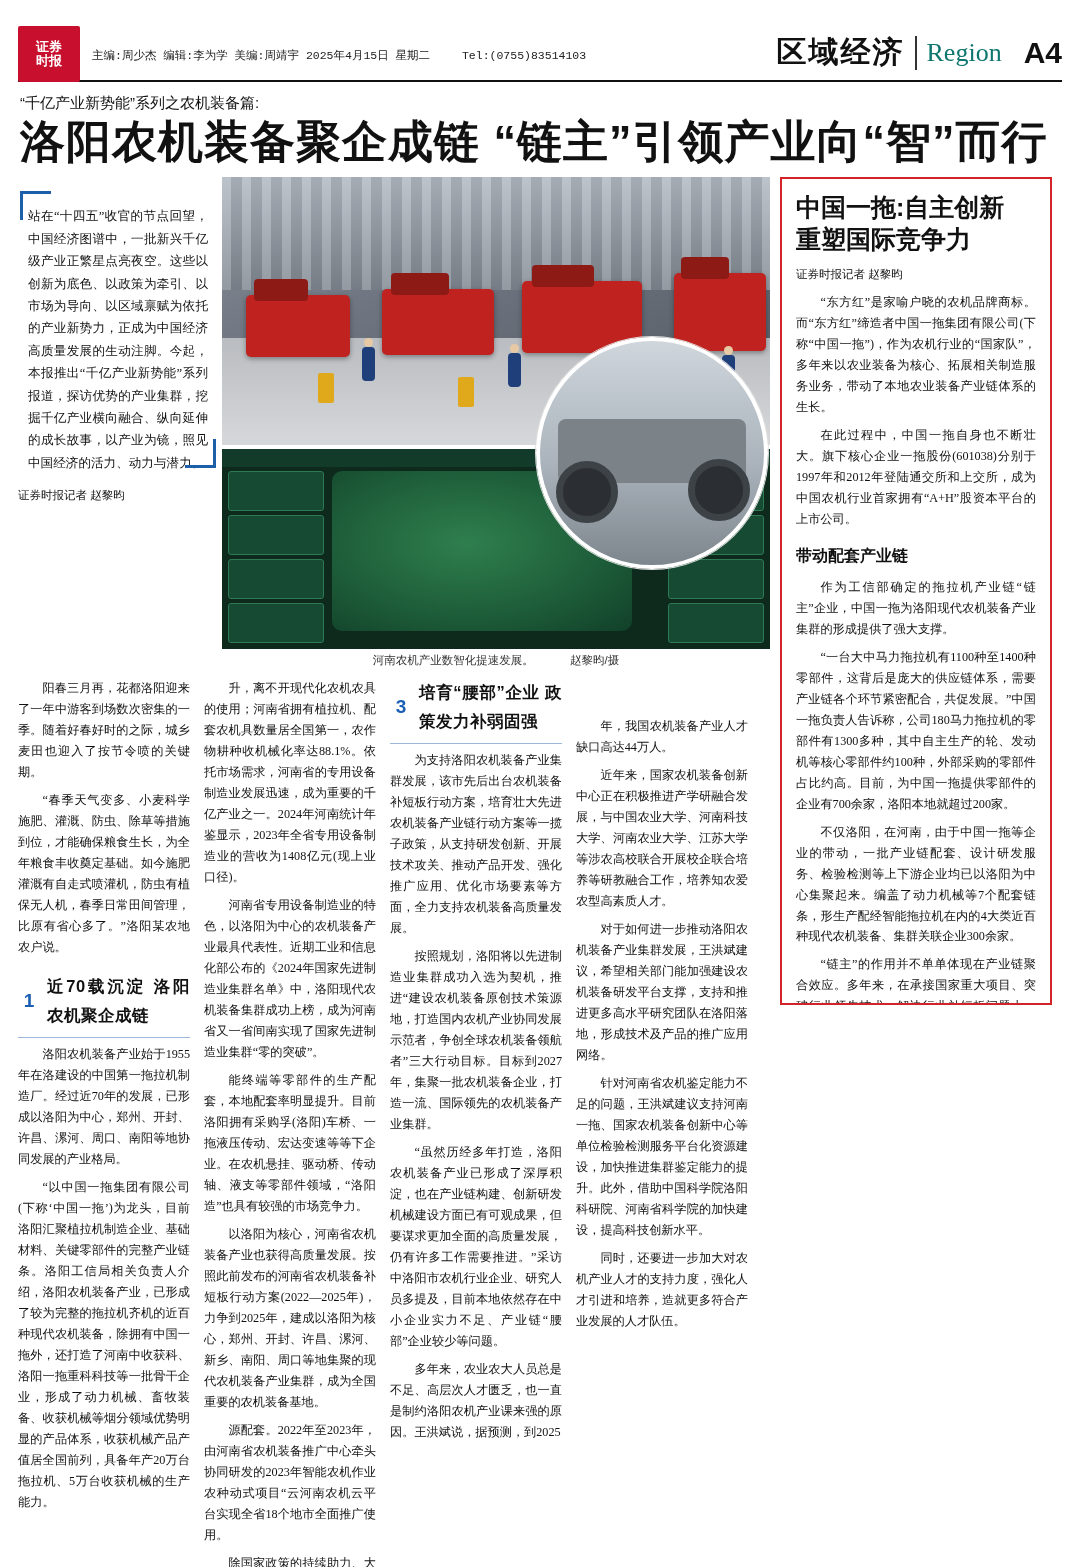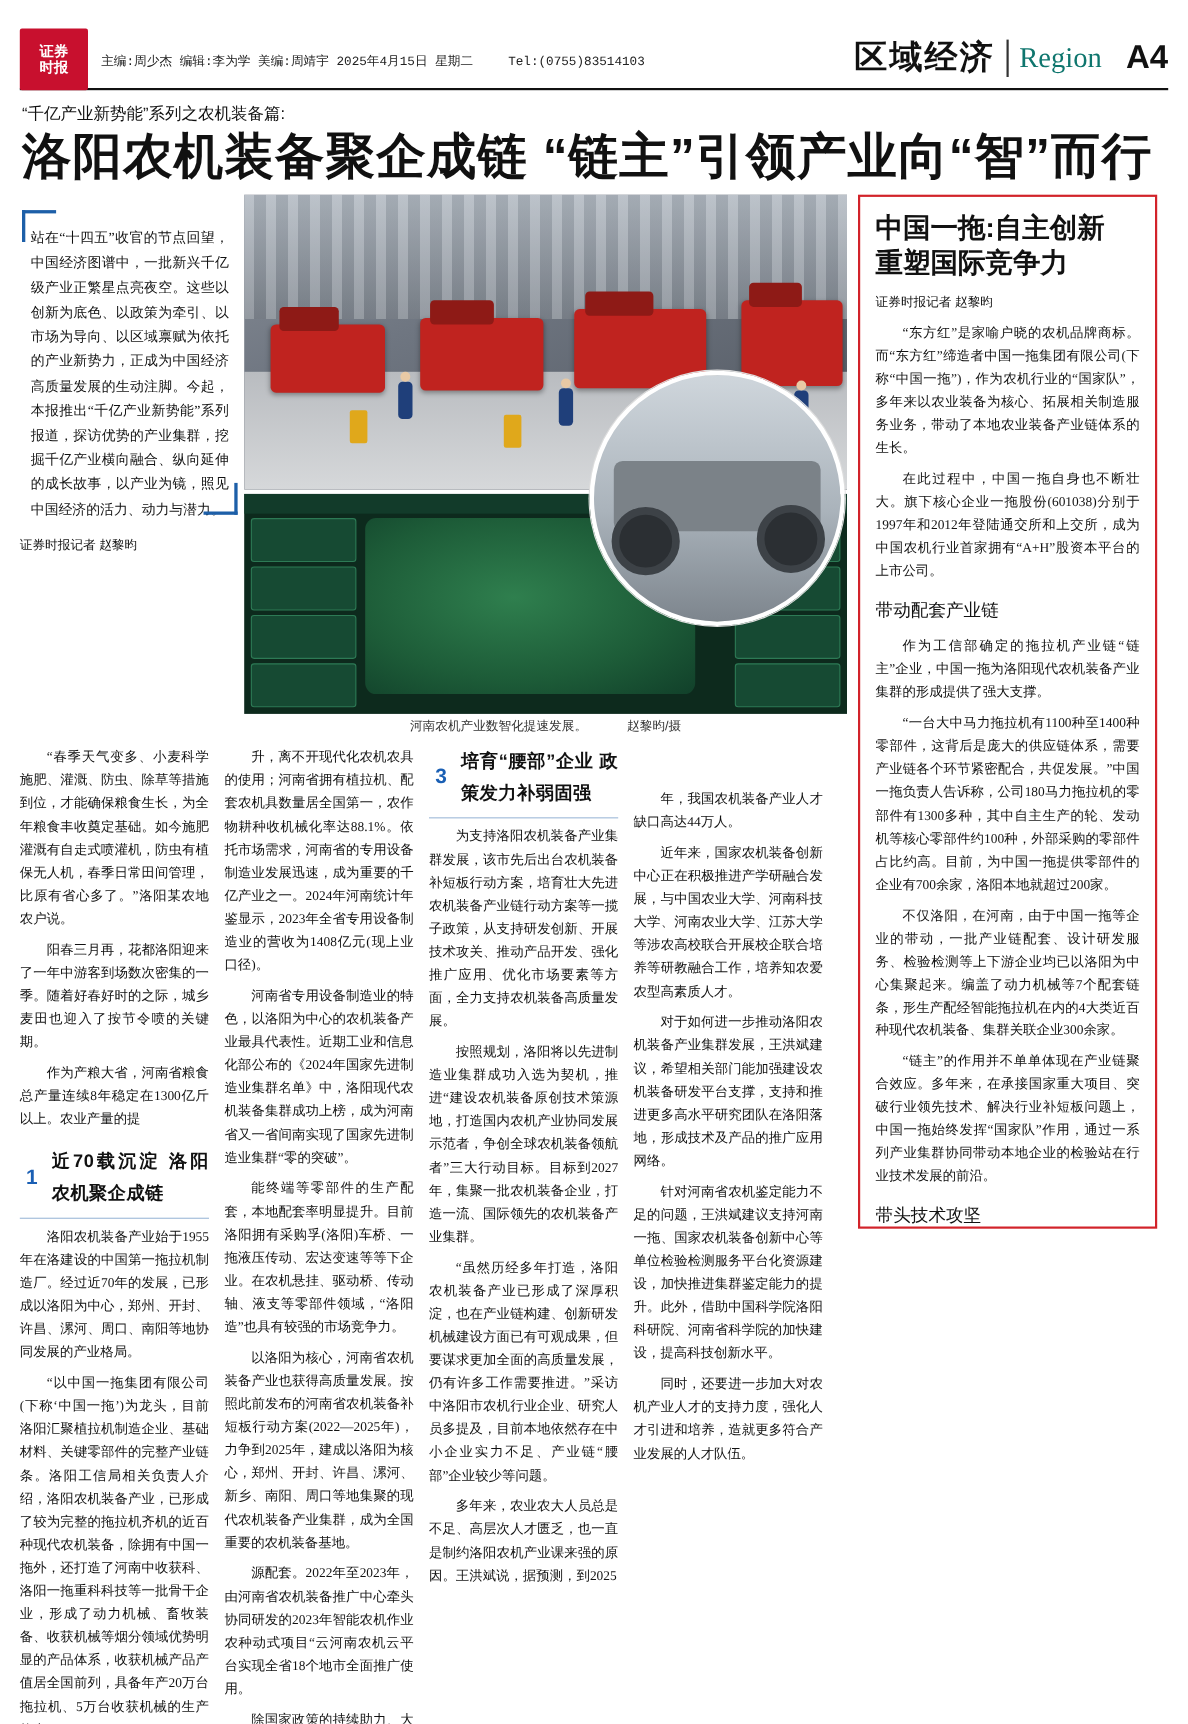--- a/index.html
+++ b/index.html
@@ -109,27 +109,27 @@
   .sec-num {
     width:22px; height:22px; flex:none; color:#1a5fb4; font-size:19px; font-weight:bold;
     font-family:"Liberation Sans", sans-serif; line-height:22px; text-align:center;
   }
   .sec-title { font-size:16.5px; font-weight:bold; font-family:"Liberation Sans", sans-serif; letter-spacing:.5px; }
   .sec-rule { border-top:1px solid #9db8d8; margin-bottom:6px; }
 
   
   .redbox {
     border:2px solid #d2232a; padding:12px 14px 10px 14px; background:#fff;
-    height:940px; overflow:hidden;
+    height:828px; overflow:hidden;
   }
   .rb-title { font-size:25px; font-weight:bold; line-height:1.28; font-family:"Liberation Sans", sans-serif; }
   .rb-byline { font-size:11.5px; margin:12px 0 10px 0; font-family:"Liberation Sans", sans-serif; }
   .rb-body { font-size:12.2px; line-height:1.72; text-align:justify; }
   .rb-body p { margin:0 0 7px 0; text-indent:2em; }
-  .rb-sub { font-size:16px; font-weight:normal; margin:12px 0 7px 0; font-family:"Liberation Sans", sans-serif; }
+  .rb-sub { font-size:16px; font-weight:bold; margin:12px 0 7px 0; font-family:"Liberation Sans", sans-serif; }
 </style>
 </head>
 <body>
 
 <div class="page">
 
   <div class="masthead">
     <div class="logo-box">
       <div>
         <span>证券</span>
@@ -209,23 +209,22 @@
             <span>河南农机产业数智化提速发展。</span>
             <span style="display:inline-block;width:30px"></span>
             <span>赵黎昀/摄</span>
           </div>
         </div>
       </div>
 
       <div class="cols">
 
         <div class="col">
+          <p>阳春三月再，花都洛阳迎来了一年中游客到场数次密集的一季。随着好春好时的之际，城乡麦田也迎入了按节令喷的关键期。</p>
           <p>“春季天气变多、小麦科学施肥、灌溉、防虫、除草等措施到位，才能确保粮食生长，为全年粮食丰收奠定基础。如今施肥灌溉有自走式喷灌机，防虫有植保无人机，春季日常田间管理，比原有省心多了。”洛阳某农地农户说。</p>
-          <p>阳春三月再，花都洛阳迎来了一年中游客到场数次密集的一季。随着好春好时的之际，城乡麦田也迎入了按节令喷的关键期。</p>
-          <p>作为产粮大省，河南省粮食总产量连续8年稳定在1300亿斤以上。农业产量的提</p>
 
           <div class="sec-head">
             <div class="sec-num">1</div>
             <div class="sec-title">近70载沉淀  洛阳农机聚企成链</div>
           </div>
           <div class="sec-rule"></div>
 
           <p>洛阳农机装备产业始于1955年在洛建设的中国第一拖拉机制造厂。经过近70年的发展，已形成以洛阳为中心，郑州、开封、许昌、漯河、周口、南阳等地协同发展的产业格局。</p>
           <p>“以中国一拖集团有限公司(下称‘中国一拖’)为龙头，目前洛阳汇聚植拉机制造企业、基础材料、关键零部件的完整产业链条。洛阳工信局相关负责人介绍，洛阳农机装备产业，已形成了较为完整的拖拉机齐机的近百种现代农机装备，除拥有中国一拖外，还打造了河南中收获科、洛阳一拖重科科技等一批骨干企业，形成了动力机械、畜牧装备、收获机械等烟分领域优势明显的产品体系，收获机械产品产值居全国前列，具备年产20万台拖拉机、5万台收获机械的生产能力。</p>
 

